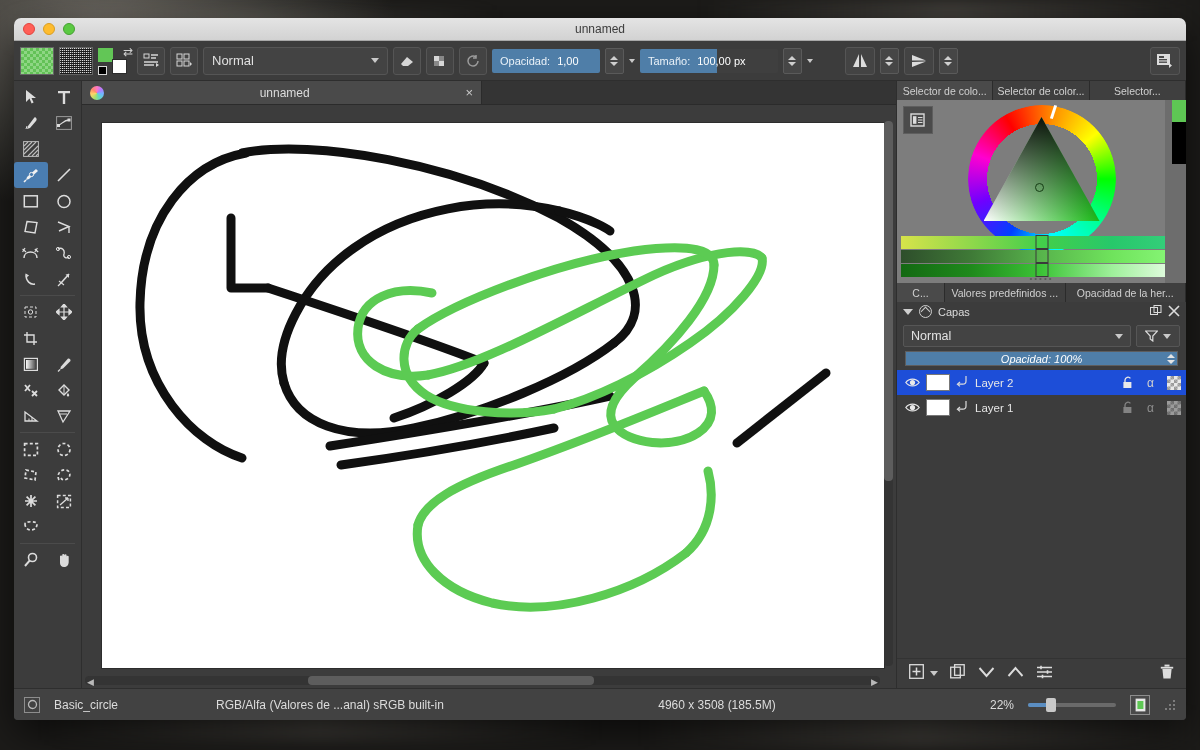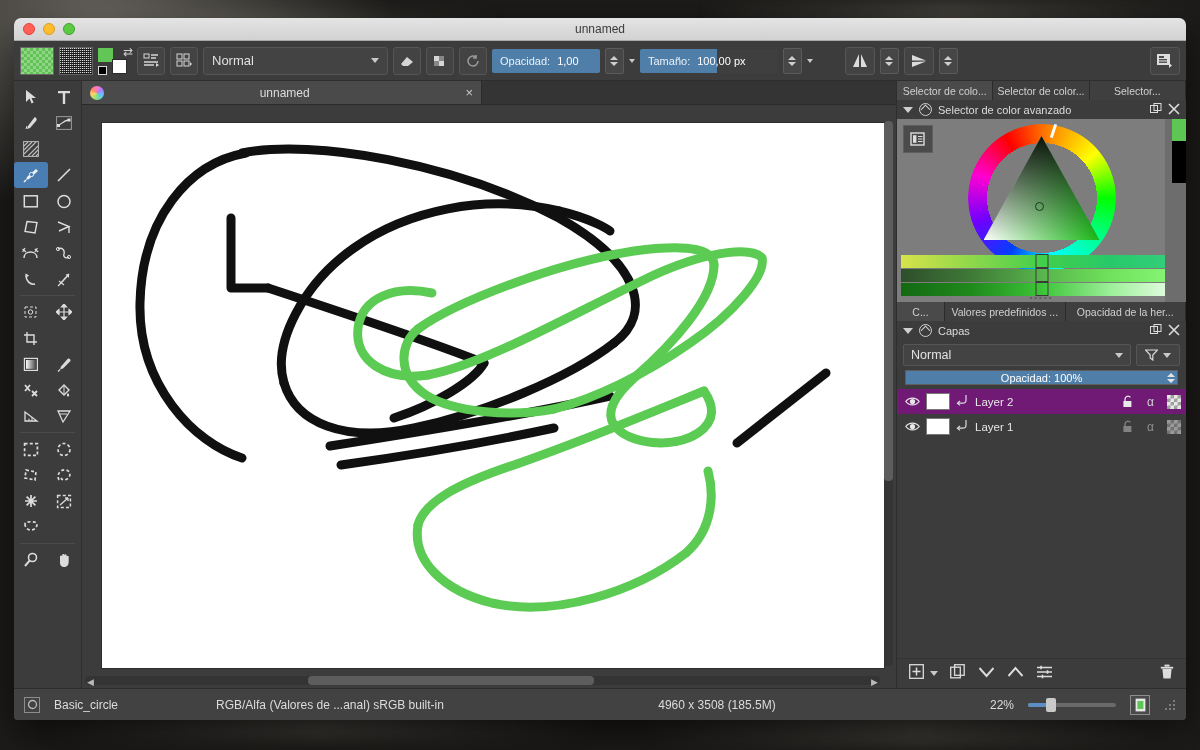--- a/index.html
+++ b/index.html
@@ -194,29 +194,29 @@
   #blend2 {
     margin:4px 6px 0 6px; height:22px; display:flex; gap:5px; align-items:center;
   }
   #blend2 .sel{
     flex:1;height:22px;background:#434343;border:1px solid #565656;border-radius:2px;color:#e2e2e2;
     font-size:12.5px;display:flex;align-items:center;justify-content:space-between;padding:0 7px;
   }
   #blend2 .filt{width:44px;height:22px;background:#434343;border:1px solid #565656;border-radius:2px;display:flex;align-items:center;justify-content:center;gap:5px;color:#d2d2d2;}
   #opbar {
     margin:4px 8px 0 8px; height:15px; background:#4f7ea8; border:1px solid #5d5d5d;
-    display:flex; align-items:center; justify-content:center; color:#fff; font-size:11px; position:relative;
+    display:flex; align-items:center; justify-content:center; color:#fff; font-size:11px; position:relative;font-style:italic;
   }
   #opbar .sp{position:absolute;right:1px;top:0;bottom:0;width:10px;display:flex;flex-direction:column;justify-content:center;gap:2px;align-items:center;}
   #layerlist { margin-top:4px; flex:1; background:#3c3c3c; overflow:hidden; }
   .layerrow {
     height:25px; display:flex; align-items:center; gap:6px; padding:0 4px 0 8px;
     color:#e6e6e6; font-size:11.5px;
   }
-  .layerrow.sel { background:#701a75; }
+  .layerrow.sel { background:#1d4ed8; }
   .eye { width:15px;height:15px;flex:0 0 15px; }
   .thumb2 { width:24px;height:17px;border:1px solid #777;background:#fff;flex:0 0 24px;}
   .thumb2.art {
     background-image:
       radial-gradient(circle at 30% 40%, #5ec754 0 2px, transparent 2px),
       radial-gradient(circle at 62% 55%, #5ec754 0 2px, transparent 2px),
       linear-gradient(40deg,#111 0 1.2px,transparent 1.2px),
       linear-gradient(-28deg,#111 0 1.2px,transparent 1.2px),
       linear-gradient(12deg,#5ec754 0 1.2px,transparent 1.2px),
       #fff;
@@ -668,36 +668,20 @@
         <span class="sarrow" style="right:18px;bottom:1px;">▶</span>
       </div>
     </div>
 
     <div id="dock">
 
       <div class="docktabs">
         <div class="dtab active">Selector de colo...</div>
         <div class="dtab">Selector de color...</div>
         <div class="dtab">Selector...</div>
-      </div>
-      <div class="dhead">
-        <span class="tri"></span>
-        <span class="lockglyph"></span>
-        <span class="grow">Selector de color avanzado</span>
-        <span>
-          <svg width="12" height="12" viewBox="0 0 12 12">
-              <rect x="0.5" y="2.5" width="7" height="7" fill="none" stroke="#dcdcdc"></rect>
-              <rect x="4" y="0.5" width="7" height="7" fill="none" stroke="#dcdcdc"></rect>
-            </svg>
-        </span>
-        <span>
-          <svg width="12" height="12" viewBox="0 0 12 12">
-              <path d="M1 1 L11 11 M11 1 L1 11" stroke="#dcdcdc" stroke-width="1.6"></path>
-            </svg>
-        </span>
       </div>
 
       <div id="colorsel">
         <div id="hiddenbtn">
           <svg width="16" height="14" viewBox="0 0 16 14">
               <rect x="1" y="1" width="13" height="12" fill="none" stroke="#dcdcdc" stroke-width="1.4"></rect>
               <rect x="3" y="3.2" width="3.4" height="7.6" fill="#dcdcdc"></rect>
               <path d="M8 4.5h4.5M8 7h4.5M8 9.5h4.5" stroke="#dcdcdc" stroke-width="1.1"></path>
             </svg>
         </div>

